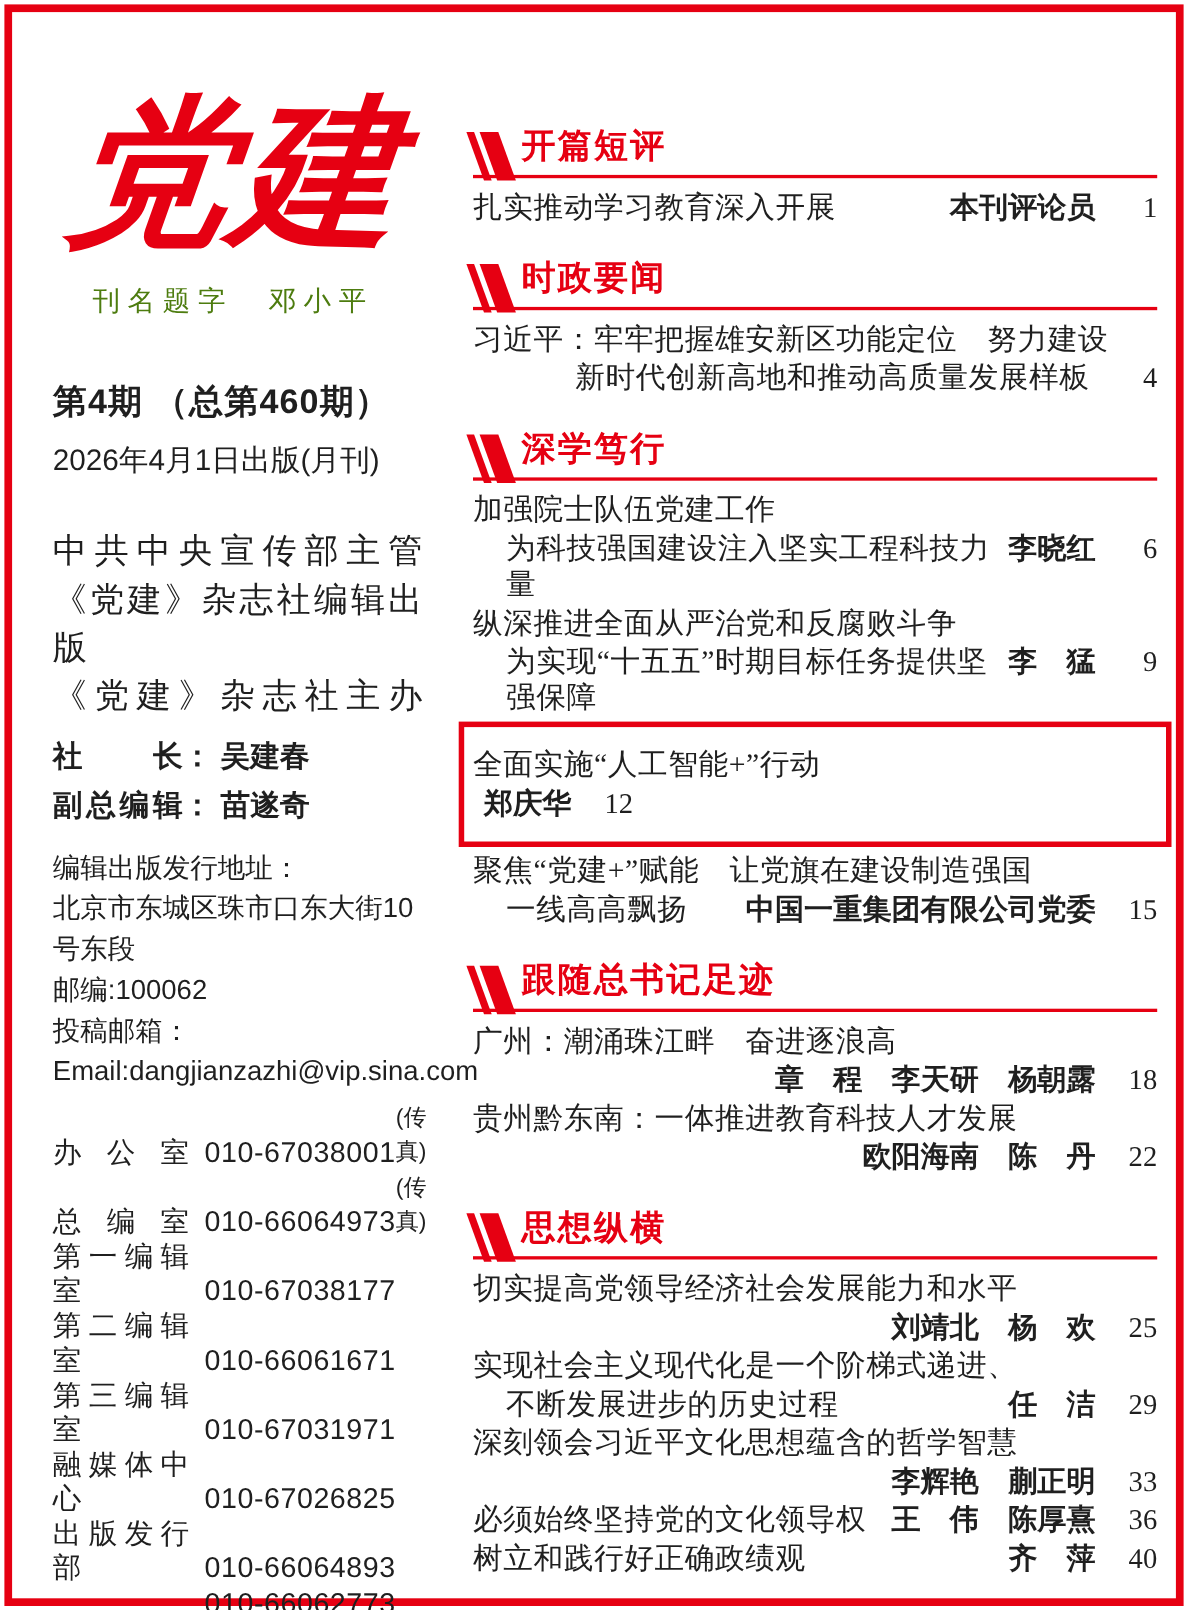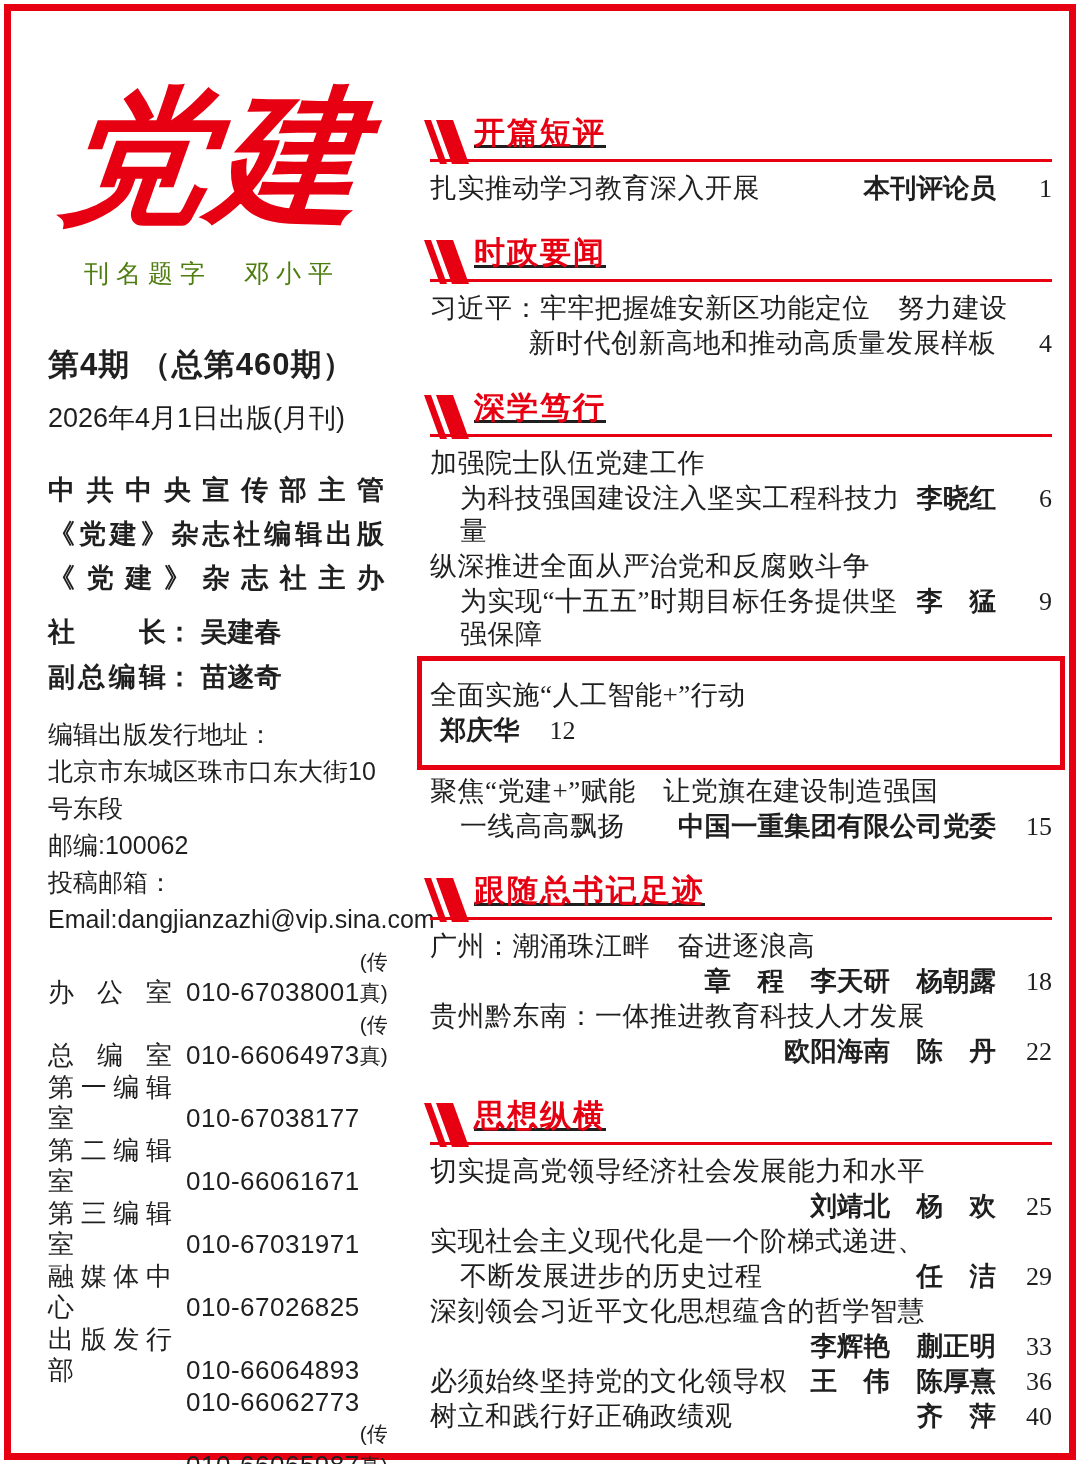--- a/index.html
+++ b/index.html
@@ -18,37 +18,37 @@
     font-family:"DejaVu Serif","Liberation Serif",serif;font-style:italic;font-weight:bold;
     font-size:148px;line-height:1.22;color:var(--red);letter-spacing:4px;
     transform:skewX(-6deg);transform-origin:left bottom;margin-left:6px;white-space:nowrap;
   }
   .logo-caption{
     font-family:"Liberation Serif","DejaVu Serif",serif;font-size:25px;letter-spacing:7px;
     margin:10px 0 0 36px;color:#4d7c0f;
   }
   .issue{font-size:31px;font-weight:bold;margin-top:54px;letter-spacing:1px;}
   .pubdate{font-size:27px;margin-top:14px;}
-  .publisher{margin-top:32px;font-size:27px;font-weight:bold;width:336px;}
+  .publisher{margin-top:43px;font-size:31px;font-weight:normal;width:336px;}
   .publisher-line{display:block;text-align:justify;text-align-last:justify;line-height:44px;}
   .staff{margin-top:10px;font-size:27px;font-weight:bold;}
   .staff-row{display:flex;line-height:45px;}
   .staff-label{display:inline-block;width:118px;text-align:justify;text-align-last:justify;flex:none;}
   .addr{margin-top:16px;font-size:25px;line-height:37px;}
   .phones{margin-top:8px;font-size:26px;}
   .phone-row{display:flex;align-items:flex-end;line-height:31.5px;}
   .phone-label{width:124px;text-align:justify;text-align-last:justify;flex:none;}
   .phone-number{margin-left:14px;letter-spacing:.5px;white-space:nowrap;}
   .phone-note{font-size:21px;}
 
   
   .section{margin-bottom:26px;}
   .section-header{
     display:flex;align-items:flex-end;border-bottom:3px solid var(--red);
-    padding-bottom:5px;margin-bottom:9px;text-decoration:underline;
+    padding-bottom:5px;margin-bottom:9px;
   }
   .flag-icon{display:flex;gap:5px;margin:0 13px -10px 2px;flex:none;}
   .flag-icon .bar{background:var(--red);height:44px;transform:skewX(20deg);}
   .flag-icon .bar.thin{width:7px;}
   .flag-icon .bar.thick{width:17px;}
   .section-title{font-size:31px;font-weight:bold;color:var(--red);letter-spacing:2px;white-space:nowrap;}
   .toc-rows{font-family:"Liberation Serif","DejaVu Serif",serif;font-size:27px;}
   .toc-row{display:flex;align-items:baseline;line-height:33px;padding:1px 0;}
   .toc-text{flex:1 1 auto;min-width:0;letter-spacing:.5px;}
   .toc-author{
@@ -160,21 +160,21 @@
               <span class="bar thin"></span>
               <span class="bar thick"></span>
             </span>
             <span class="section-title">时政要闻</span>
           </div>
           <div class="toc-rows">
             <div class="toc-row">
               <span class="toc-text">习近平：牢牢把握雄安新区功能定位　努力建设</span>
             </div>
             <div class="toc-row">
-              <span class="toc-text" style="padding-left: 93px; text-align: right;">新时代创新高地和推动高质量发展样板</span>
+              <span class="toc-text" style="padding-left: 93px;">新时代创新高地和推动高质量发展样板</span>
               <span class="toc-page">4</span>
             </div>
           </div>
         </section>
         <section class="section">
           <div class="section-header">
             <span class="flag-icon">
               <span class="bar thin"></span>
               <span class="bar thick"></span>
             </span>

